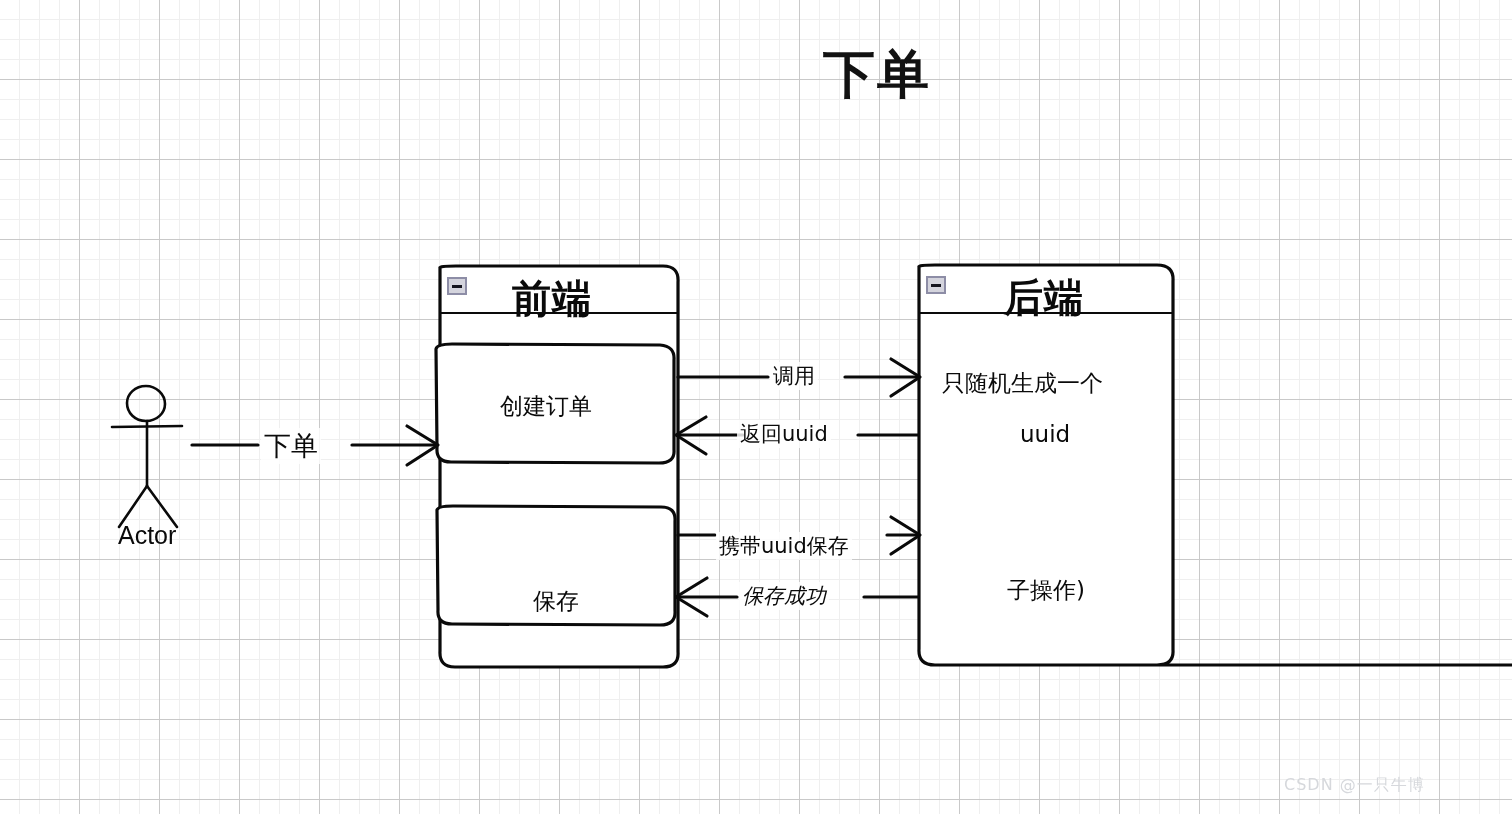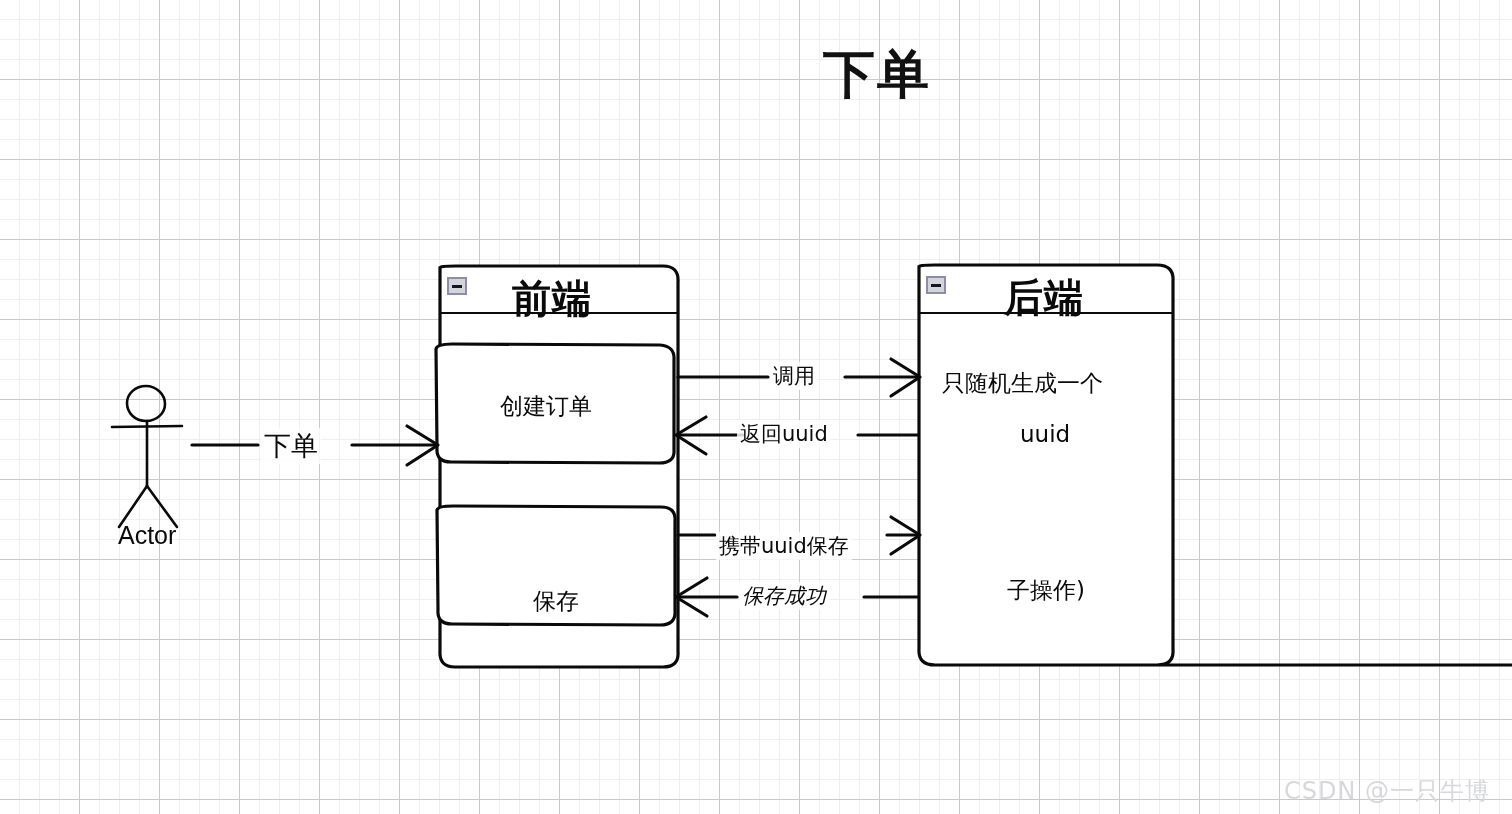--- a/index.html
+++ b/index.html
@@ -59,21 +59,21 @@
     font-weight: 400;
     background: rgba(255,255,255,0.82);
     padding: 0 3px;
   }
   .actor-label {
     font-size: 25px;
     font-family: "Liberation Sans", sans-serif;
   }
   .wm {
     position: absolute;
-    font-size: 24px;
+    font-size: 16px;
     color: #d6d8dc;
     letter-spacing: 1px;
     white-space: nowrap;
     font-family: "DejaVu Sans", sans-serif;
   }
   .collapse-icon {
     position: absolute;
     width: 20px;
     height: 18px;
     box-sizing: border-box;

